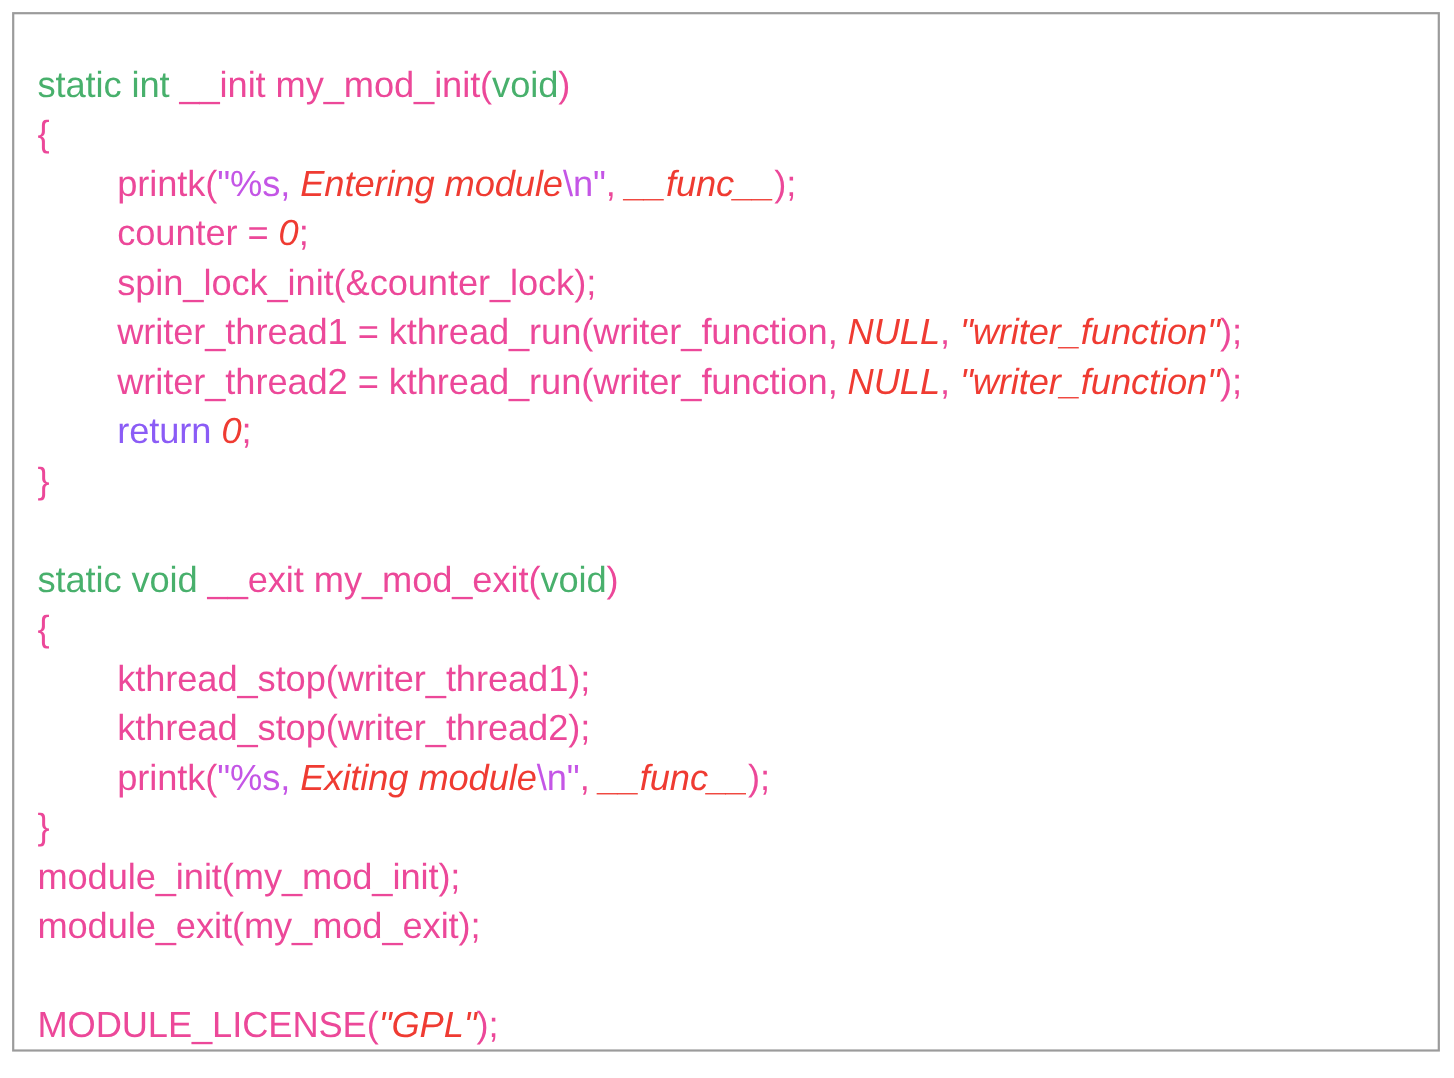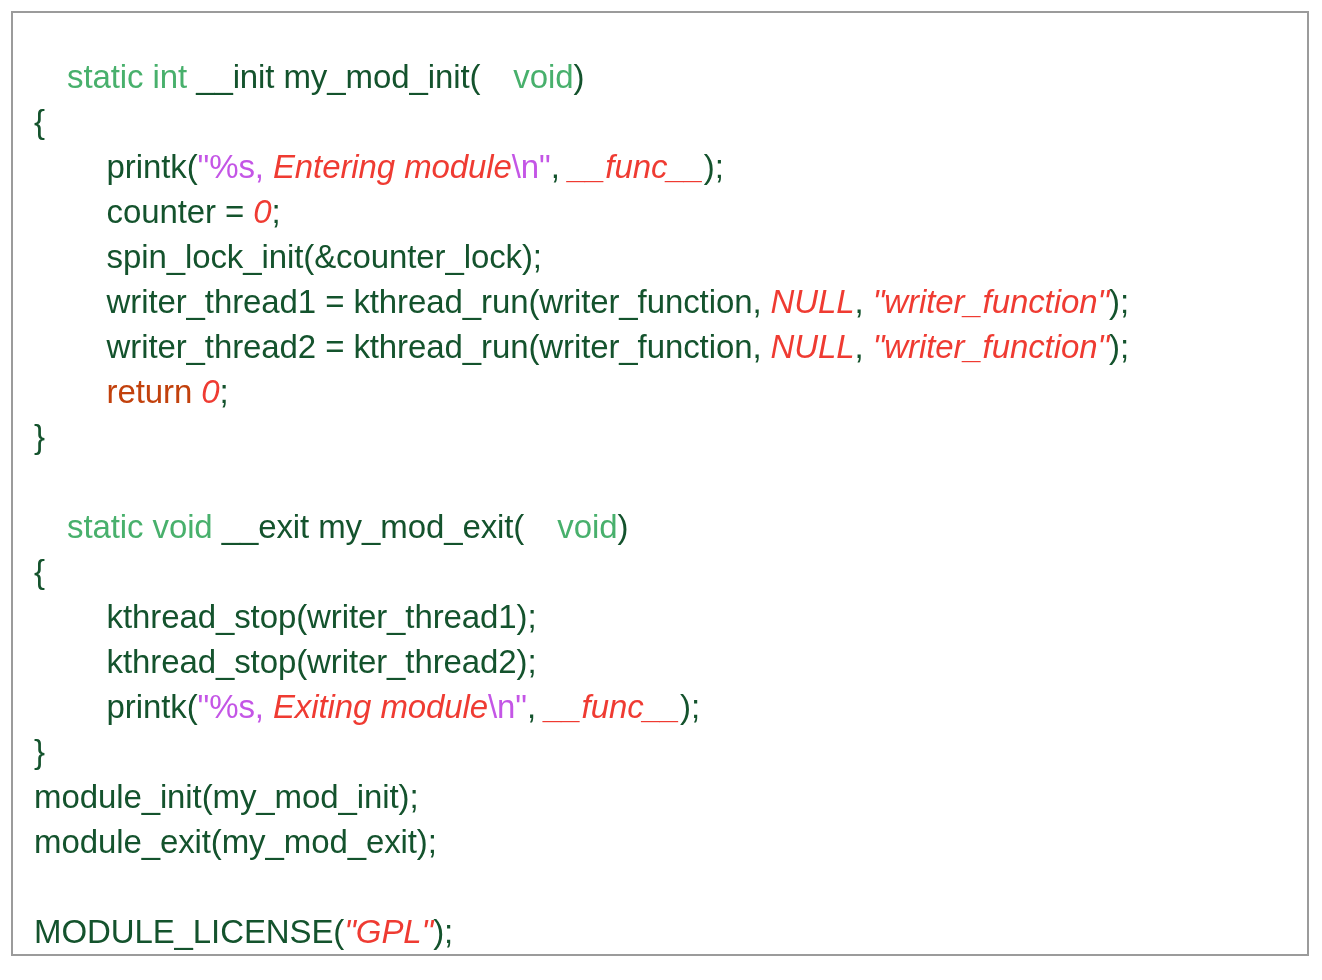--- a/index.html
+++ b/index.html
@@ -43,24 +43,24 @@
   .code-line {
     height: 45px;
     white-space: pre;
   }
 
   .code-line.blank {
     height: 45px;
   }
 
   
-  .tok-kw      { color: #48b06c; margin-left: 33px; }  
-  .tok-ret     { color: #c2410c; }  
+  .tok-kw      { color: #48b06c; }  
+  .tok-ret     { color: #8b5cf6; }  
   .tok-str     { color: #ef3b32; font-style: italic; }  
   .tok-fmt     { color: #c456e6; }  
-  .tok-plain   { color: #14532d; }
+  .tok-plain   { color: #ec4899; }
 </style>
 </head>
 <body>
 
 <div id="code-frame">
   <pre id="code-listing"><div class="code-line"><span class="tok-kw">static int </span><span class="tok-plain">__init my_mod_init(</span><span class="tok-kw">void</span><span class="tok-plain">)</span></div><div class="code-line"><span class="tok-plain">{</span></div><div class="code-line"><span class="tok-plain">        printk(</span><span class="tok-fmt">"%s</span><span class="tok-fmt">,</span><span class="tok-str"> Entering module</span><span class="tok-fmt">\n"</span><span class="tok-plain">, </span><span class="tok-str">__func__</span><span class="tok-plain">);</span></div><div class="code-line"><span class="tok-plain">        counter = </span><span class="tok-str">0</span><span class="tok-plain">;</span></div><div class="code-line"><span class="tok-plain">        spin_lock_init(&amp;counter_lock);</span></div><div class="code-line"><span class="tok-plain">        writer_thread1 = kthread_run(writer_function, </span><span class="tok-str">NULL</span><span class="tok-plain">, </span><span class="tok-str">"writer_function"</span><span class="tok-plain">);</span></div><div class="code-line"><span class="tok-plain">        writer_thread2 = kthread_run(writer_function, </span><span class="tok-str">NULL</span><span class="tok-plain">, </span><span class="tok-str">"writer_function"</span><span class="tok-plain">);</span></div><div class="code-line"><span class="tok-plain">        </span><span class="tok-ret">return </span><span class="tok-str">0</span><span class="tok-plain">;</span></div><div class="code-line"><span class="tok-plain">}</span></div><div class="code-line blank">&nbsp;</div><div class="code-line"><span class="tok-kw">static void </span><span class="tok-plain">__exit my_mod_exit(</span><span class="tok-kw">void</span><span class="tok-plain">)</span></div><div class="code-line"><span class="tok-plain">{</span></div><div class="code-line"><span class="tok-plain">        kthread_stop(writer_thread1);</span></div><div class="code-line"><span class="tok-plain">        kthread_stop(writer_thread2);</span></div><div class="code-line"><span class="tok-plain">        printk(</span><span class="tok-fmt">"%s</span><span class="tok-fmt">,</span><span class="tok-str"> Exiting module</span><span class="tok-fmt">\n"</span><span class="tok-plain">, </span><span class="tok-str">__func__</span><span class="tok-plain">);</span></div><div class="code-line"><span class="tok-plain">}</span></div><div class="code-line"><span class="tok-plain">module_init(my_mod_init);</span></div><div class="code-line"><span class="tok-plain">module_exit(my_mod_exit);</span></div><div class="code-line blank">&nbsp;</div><div class="code-line"><span class="tok-plain">MODULE_LICENSE(</span><span class="tok-str">"GPL"</span><span class="tok-plain">);</span></div></pre>
 </div>
 
 </body></html>

